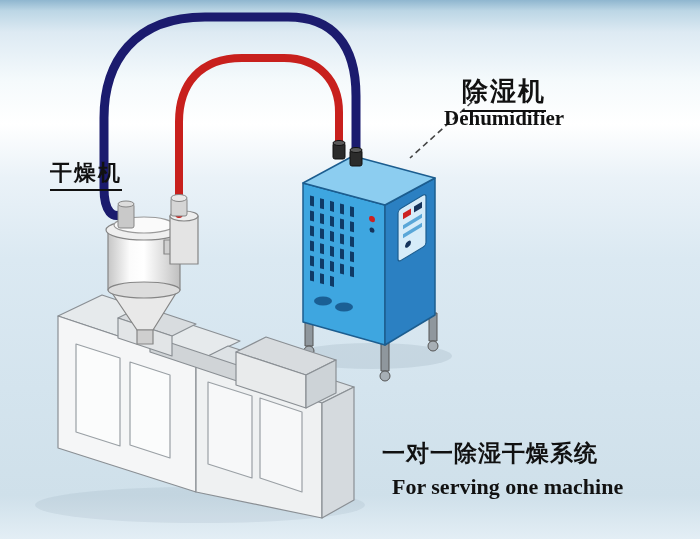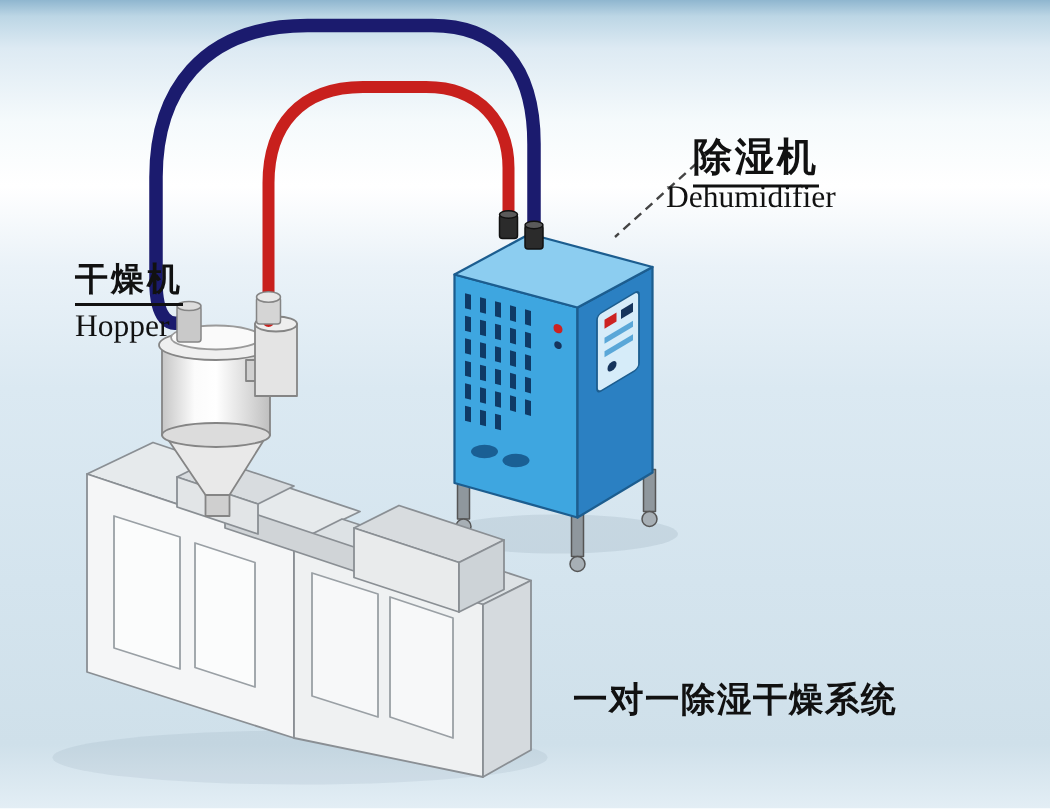--- a/index.html
+++ b/index.html
@@ -4,23 +4,23 @@
 <style>
   html,body{margin:0;padding:0;}
   .stage{
     position:relative;width:700px;height:539px;overflow:hidden;
     background:linear-gradient(180deg,
       #8fb6cf 0%, #bcd6e5 2%, #ddeaf3 6%, #f5fafc 15%, #ffffff 23%,
       #eaf2f8 33%, #dbe9f2 48%, #d4e4ee 72%, #cfe0ea 92%, #e3eef5 100%);
     font-family:"Liberation Sans", sans-serif;
   }
   .scene{position:absolute;left:0;top:0;}
-  .lbl{position:absolute;color:#111;white-space:nowrap;margin-top:13px;}
+  .lbl{position:absolute;color:#111;white-space:nowrap;}
   .cn{font-family:"DejaVu Sans", sans-serif;font-weight:bold;}
-  .en{font-family:"Liberation Serif", serif;font-weight:normal;}
+  .en{font-family:"Liberation Serif", serif;font-weight:bold;}
   .dryer-cn{left:50px;top:158px;font-size:22px;letter-spacing:2px;border-bottom:2px solid #111;padding-bottom:1px;}
   .dryer-en{left:50px;top:192px;font-size:21px;}
   .dehu-cn{left:462px;top:74px;font-size:26px;letter-spacing:2px;border-bottom:2px solid #111;padding-bottom:1px;}
   .dehu-en{left:444px;top:106px;font-size:21px;}
   .title-cn{left:382px;top:438px;font-size:23px;letter-spacing:1px;}
   .title-en{left:392px;top:474px;font-size:22px;}
 </style>
 </head>
 <body>
 
@@ -148,17 +148,17 @@
       <rect x="118" y="204" width="16" height="24" rx="2" fill="#c9c9c9" stroke="#858585"></rect>
       <ellipse cx="126" cy="204" rx="8" ry="3" fill="#dddddd" stroke="#858585"></ellipse>
       <rect x="171" y="198" width="16" height="18" rx="2" fill="#d5d5d5" stroke="#858585"></rect>
       <ellipse cx="179" cy="198" rx="8" ry="3.5" fill="#e8e8e8" stroke="#858585"></ellipse>
     </g>
 
     <line x1="472" y1="102" x2="410" y2="158" stroke="#444" stroke-width="1.6" stroke-dasharray="6,4"></line>
   </svg>
 
   <div class="lbl cn dryer-cn">干燥机</div>
-  <div class="lbl en dryer-en">Hopper</div>
   <div class="lbl cn dehu-cn">除湿机</div>
   <div class="lbl en dehu-en">Dehumidifier</div>
   <div class="lbl cn title-cn">一对一除湿干燥系统</div>
+  <div class="lbl en title-en">For serving one machine</div>
 </div>
 
 </body></html>

